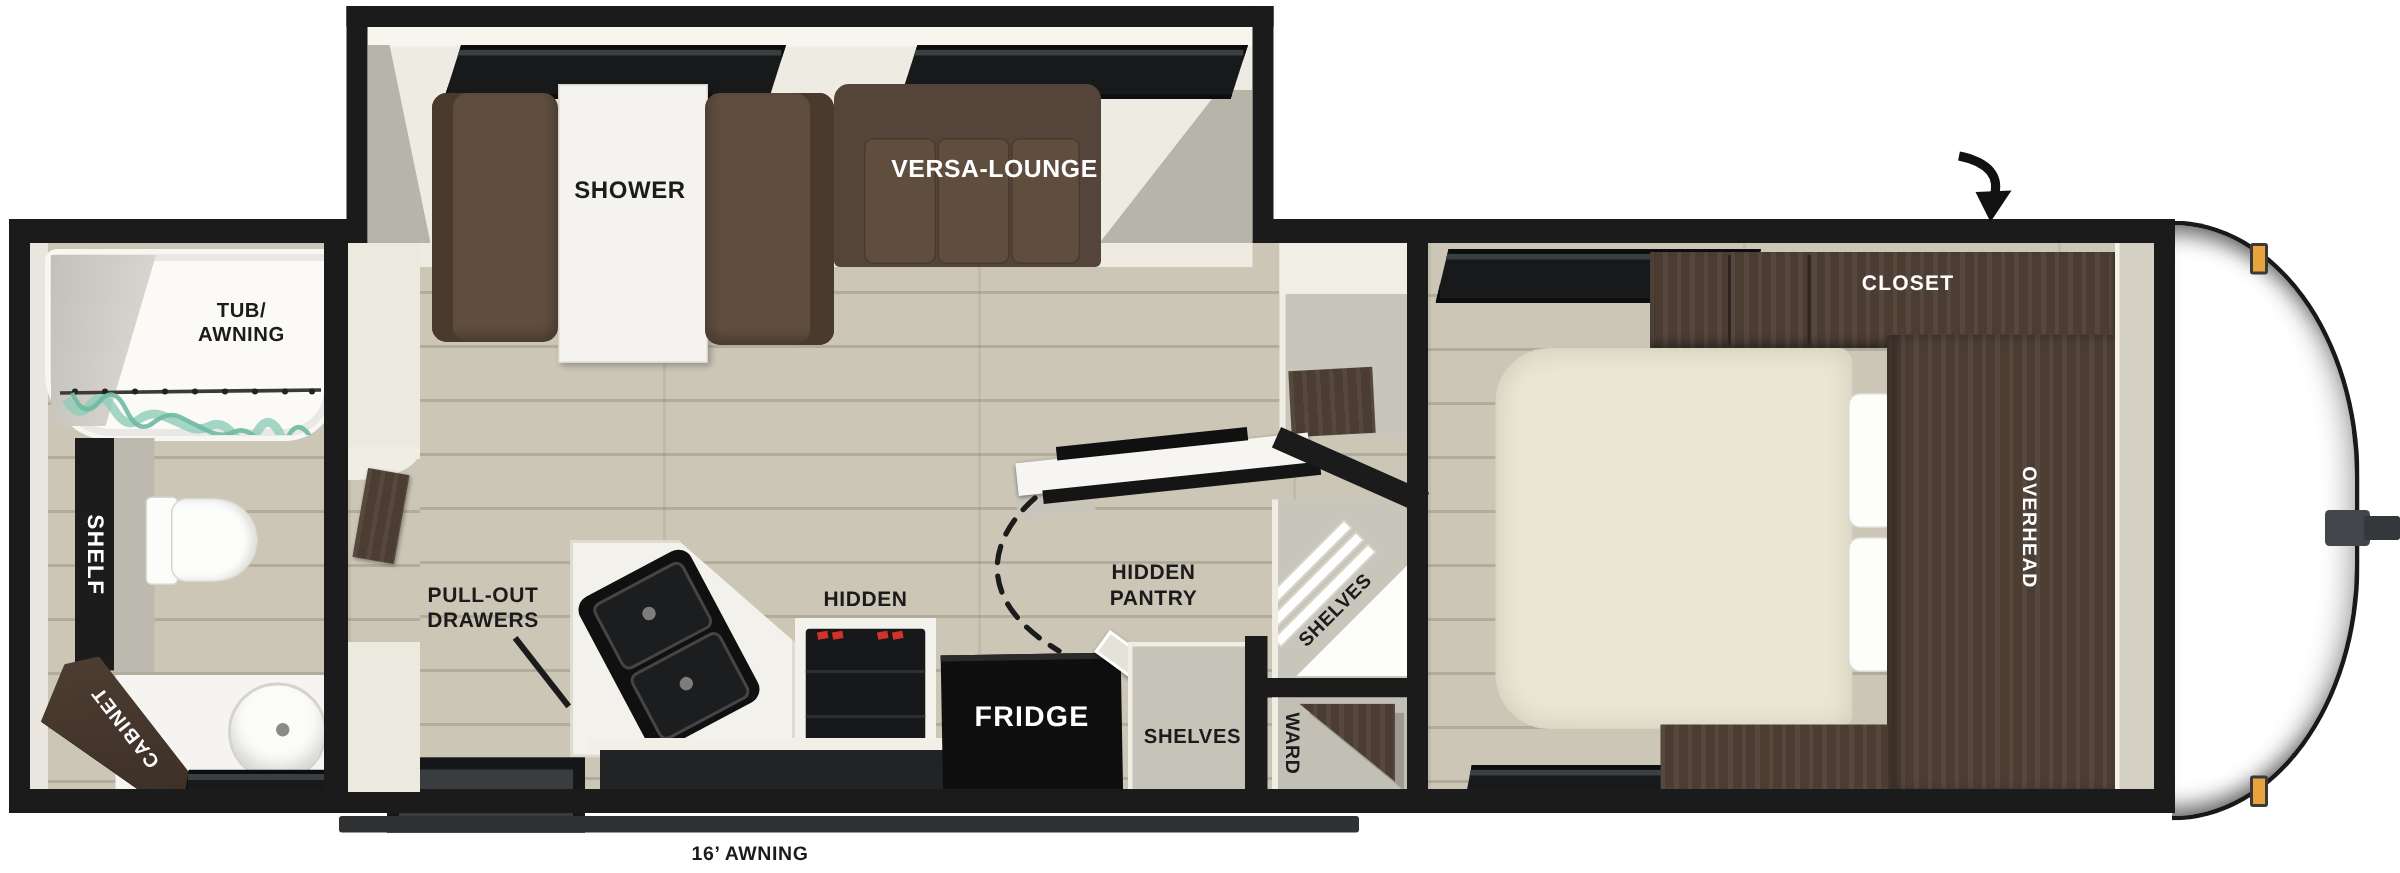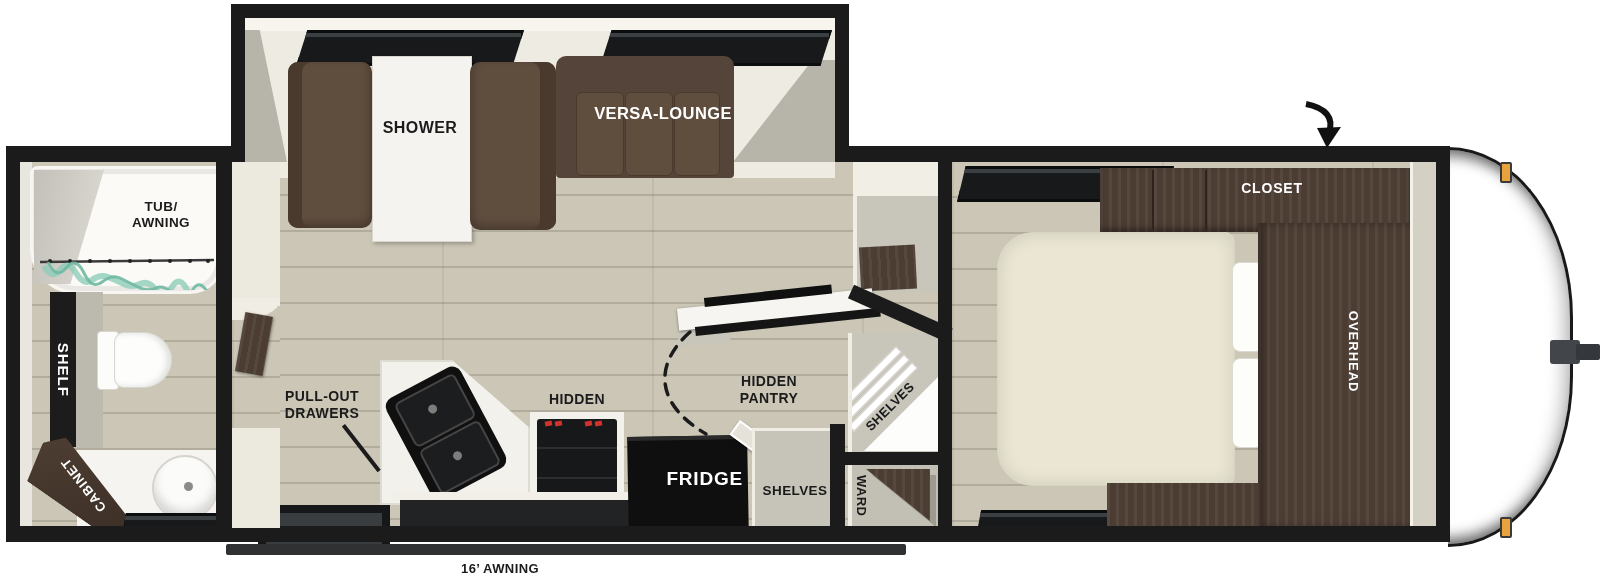--- a/index.html
+++ b/index.html
@@ -188,21 +188,21 @@
   <div class="abs brown" style="left:240px;top:314px;width:28px;height:60px;transform:rotate(10deg);box-shadow:1px 1px 3px rgba(0,0,0,.4);"></div>
 
   <div class="lbl" style="left:111px;top:199px;width:100px;font-size:13.5px;">TUB/
 AWNING</div>
   <div class="lbl" style="left:370px;top:119px;width:100px;font-size:16px;">SHOWER</div>
   <div class="lbl white-lbl" style="left:588px;top:104px;width:150px;font-size:16.5px;">VERSA-LOUNGE</div>
   <div class="lbl" style="left:272px;top:388px;width:100px;font-size:14px;">PULL-OUT
 DRAWERS</div>
   <div class="abs" style="left:345px;top:424px;width:58px;height:3.5px;background:#1b1b1b;transform:rotate(52deg);transform-origin:left top;"></div>
   <div class="lbl" style="left:542px;top:391px;width:70px;font-size:14px;">HIDDEN</div>
-  <div class="lbl white-lbl" style="left:633px;top:468px;width:110px;font-size:19px;letter-spacing:.8px;text-align:right;">FRIDGE</div>
+  <div class="lbl white-lbl" style="left:633px;top:468px;width:110px;font-size:19px;letter-spacing:.8px;">FRIDGE</div>
   <div class="lbl" style="left:719px;top:373px;width:100px;font-size:14px;">HIDDEN
 PANTRY</div>
   <div class="lbl" style="left:758px;top:483px;width:74px;font-size:13.5px;">SHELVES</div>
   <div class="lbl white-lbl" style="left:1233px;top:180px;width:78px;font-size:14px;letter-spacing:.8px;">CLOSET</div>
 
   <div class="abs" style="left:226px;top:544px;width:680px;height:11px;background:#2f3132;border-radius:2px;"></div>
   <div class="lbl" style="left:420px;top:561px;width:160px;font-size:13px;">16’ AWNING</div>
   <svg class="abs" style="left:1298px;top:98px;" width="54" height="52" viewBox="0 0 54 52">
     <path d="M 8 6 C 28 10 36 20 31 34" fill="none" stroke="#111111" stroke-width="6"></path>
     <polygon points="19,30 43,29 29,50" fill="#111111"></polygon>

